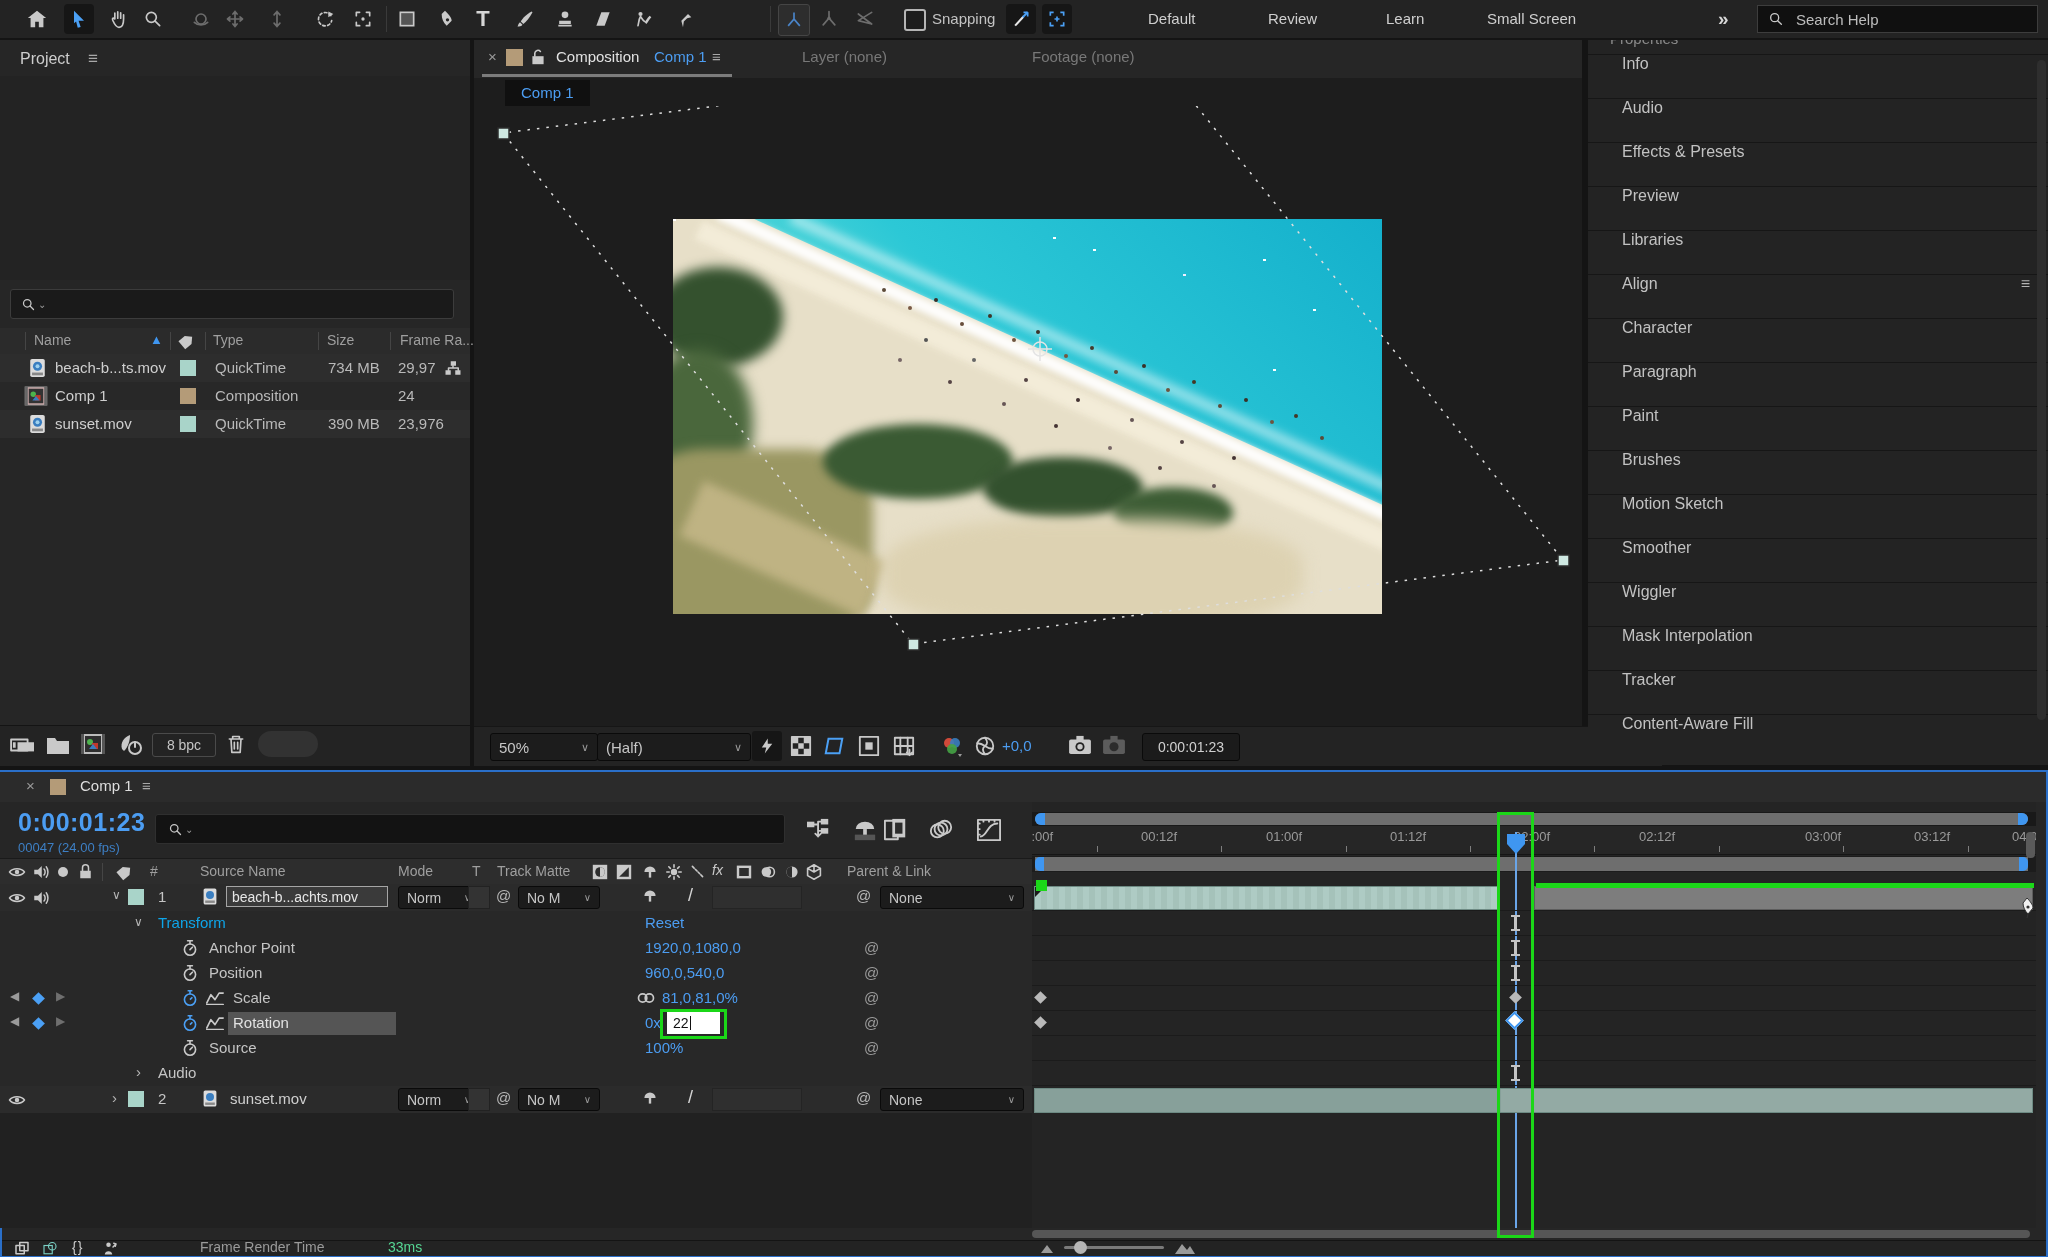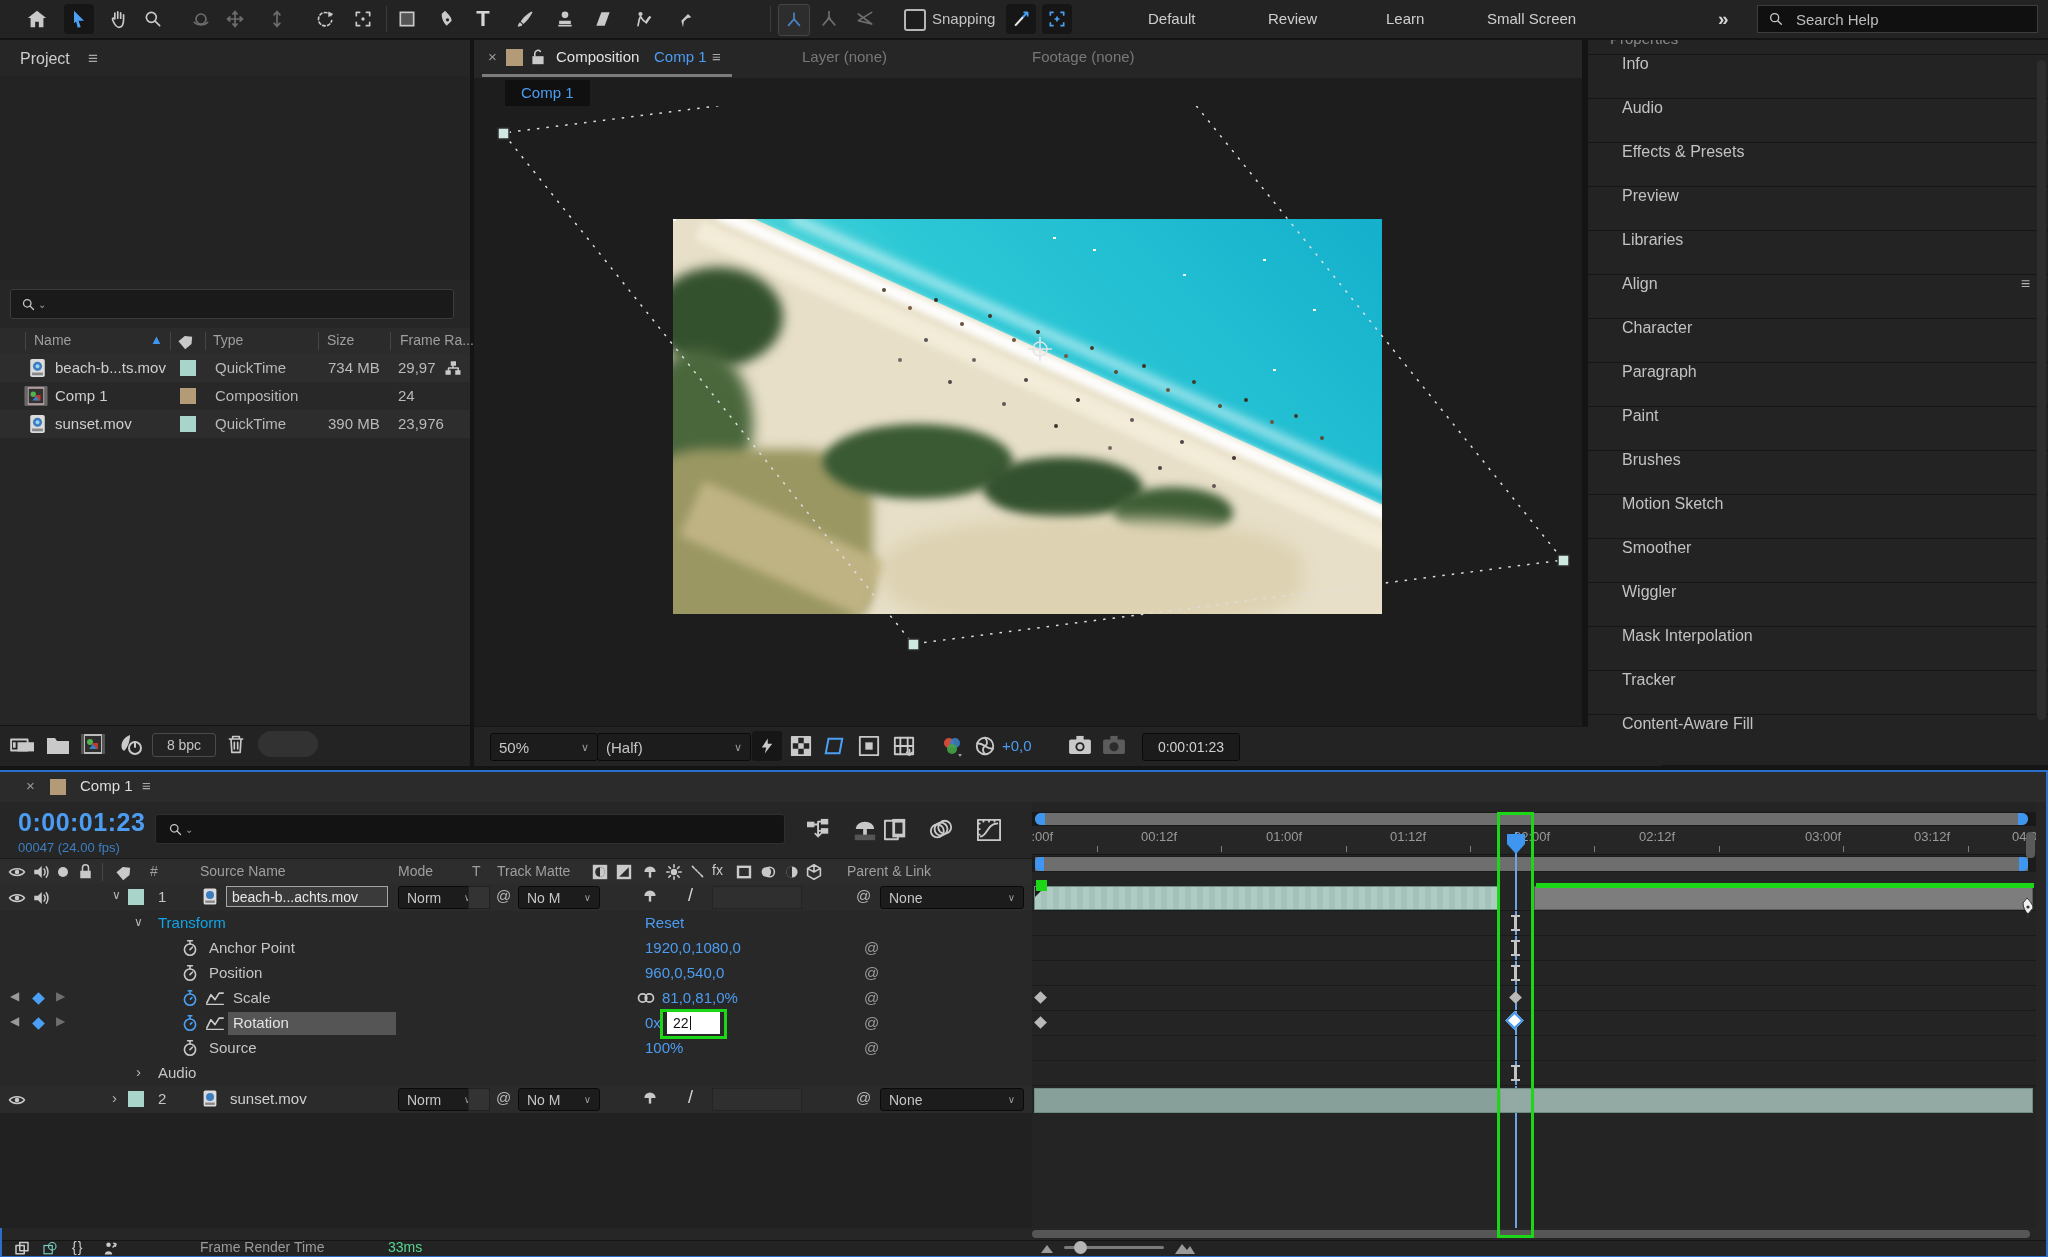--- a/index.html
+++ b/index.html
@@ -536,21 +536,21 @@
           <path class="ic fill" d="M3 10 A7 7 0 0 1 17 10 Z"></path>
           <rect x="8.5" y="10" width="3" height="7" class="ic fill"></rect>
         </svg>
       <svg class="abs" style="left:666px;top:5px;" width="16" height="16" viewBox="0 0 20 20">
           <circle class="ic fill" cx="10" cy="10" r="4"></circle>
           <path class="ic" d="M10 1 V4 M10 16 V19 M1 10 H4 M16 10 H19 M3.5 3.5 L5.5 5.5 M14.5 14.5 L16.5 16.5 M16.5 3.5 L14.5 5.5 M5.5 14.5 L3.5 16.5" stroke-width="1.5"></path>
         </svg>
       <svg class="abs" style="left:690px;top:5px;" width="16" height="16" viewBox="0 0 20 20">
           <path class="ic" d="M3 3 L17 17" stroke-dasharray="3 2"></path>
         </svg>
-      <span class="abs" style="left:712px;top:3px;color:#c9c9c9;font-size:14px;">fx</span>
+      <span class="abs" style="left:712px;top:3px;color:#c9c9c9;font-style:italic;font-size:14px;">fx</span>
       <svg class="abs" style="left:736px;top:5px;" width="16" height="16" viewBox="0 0 20 20">
           <rect x="1" y="2" width="18" height="16" class="ic fill"></rect>
           <rect x="4" y="5" width="12" height="10" fill="#2d2d2d"></rect>
         </svg>
       <svg class="abs" style="left:760px;top:5px;" width="16" height="16" viewBox="0 0 20 20">
           <circle class="ic fill" cx="8" cy="10" r="6"></circle>
           <circle class="ic" cx="12" cy="10" r="6"></circle>
         </svg>
       <svg class="abs" style="left:784px;top:5px;" width="16" height="16" viewBox="0 0 20 20">
           <circle class="ic fill" cx="10" cy="10" r="7"></circle>

